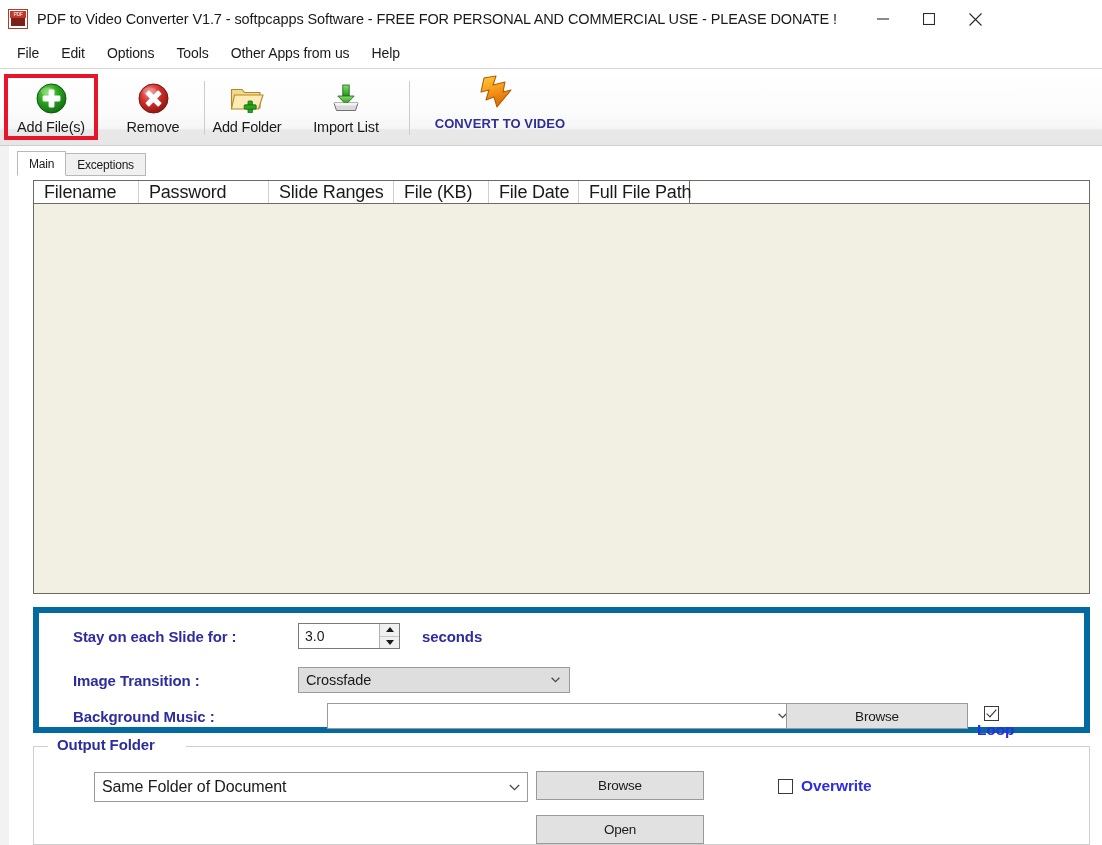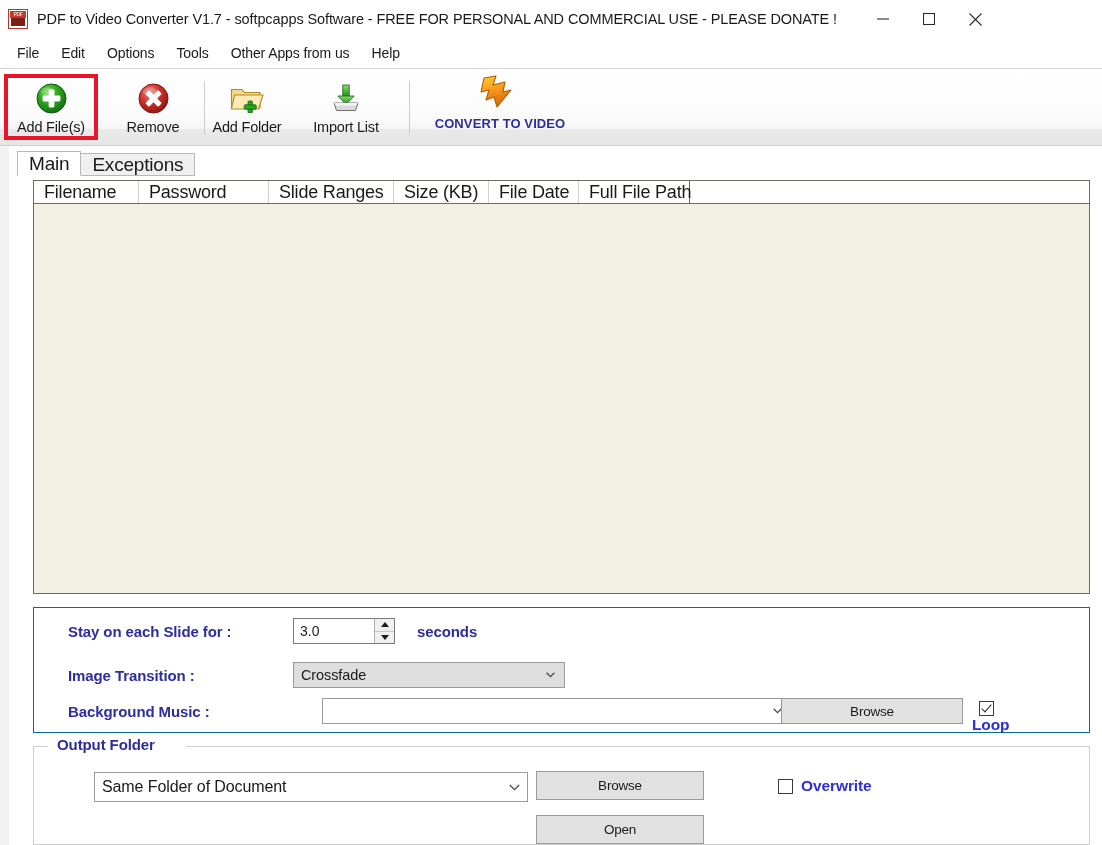--- a/index.html
+++ b/index.html
@@ -145,21 +145,21 @@
   }
   .tabstrip {
     position: absolute; left: 8px; top: 6px;
     height: 24px;
     display: flex; align-items: flex-end;
   }
   .tab {
     height: 23px;
     padding: 8px 11px;
     display: flex; align-items: center;
-    font-size: 19px; color: #1a1a1a;
+    font-size: 12px; color: #1a1a1a;
     border: 1px solid #b8b8b8;
     box-sizing: border-box;
     letter-spacing: -0.2px;
   }
   .tab.active {
     background: #ffffff;
     border-bottom-color: #ffffff;
     height: 25px;
     position: relative; z-index: 3;
   }
@@ -194,21 +194,21 @@
     white-space: nowrap;
   }
   .col.last { border-right: 1px solid #6b6b63; }
   .list-body { height: 388px; background: #f2efe3; }
 
   
   .settings {
     position: absolute; left: 24px; top: 461px;
     width: 1057px; height: 126px;
     background: #ffffff;
-    border: 1px solid #0369a1;
+    border: 6px solid #0369a1;
     box-sizing: border-box;
   }
   .srow { position: absolute; display: flex; align-items: center; }
   .slabel {
     font-size: 15px; font-weight: bold;
     color: #2d2d9e;
     white-space: nowrap;
     letter-spacing: -0.1px;
   }
   .spin-wrap {
@@ -463,21 +463,21 @@
       <div class="tab inactive">
         <span>Exceptions</span>
       </div>
     </div>
 
     <div class="list-panel">
       <div class="list-head">
         <div class="col" style="width:105px;">Filename</div>
         <div class="col" style="width:130px;">Password</div>
         <div class="col" style="width:125px;">Slide Ranges</div>
-        <div class="col" style="width:95px;">Size (KB)</div>
+        <div class="col" style="width:95px;">File (KB)</div>
         <div class="col" style="width:90px;">File Date</div>
         <div class="col last" style="width:111px;">Full File Path</div>
       </div>
       <div class="list-body"></div>
     </div>
 
     <div class="settings">
 
       <div class="srow" style="left:34px; top:10px;">
         <div class="slabel" style="width:225px;">Stay on each Slide for :</div>

